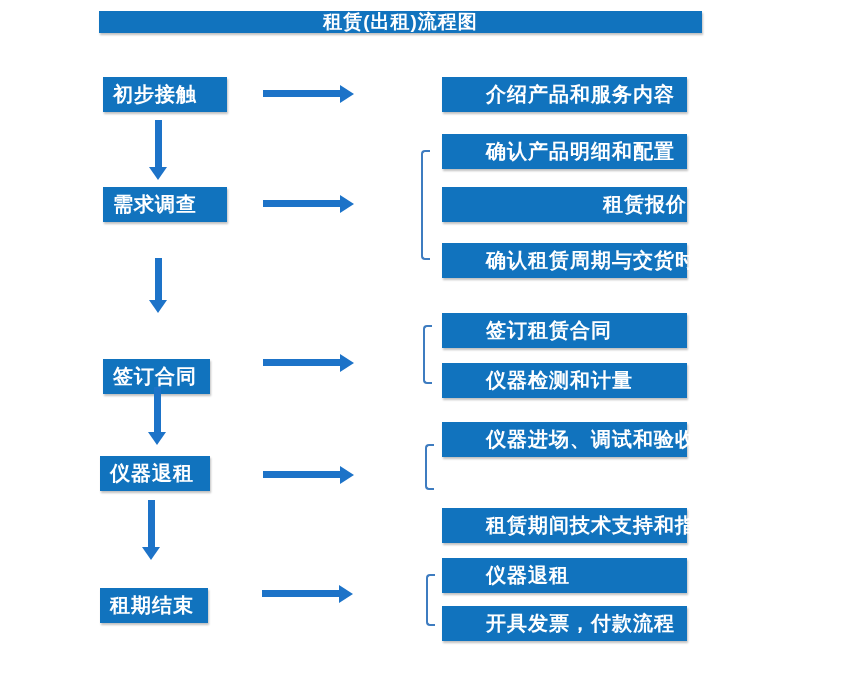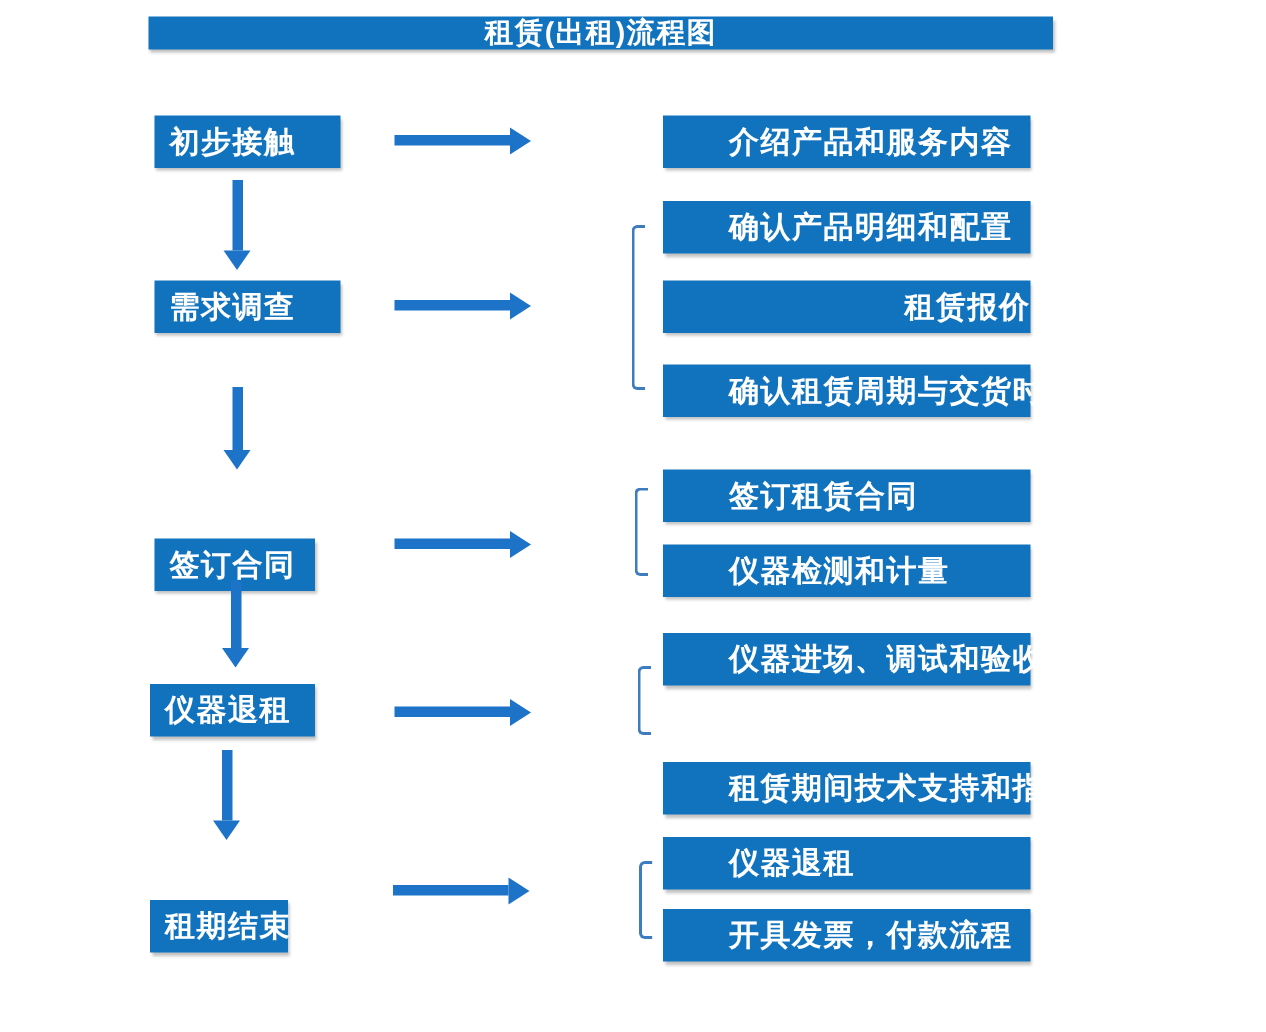--- a/index.html
+++ b/index.html
@@ -51,21 +51,21 @@
     box-sizing: border-box;
     box-shadow: 1px 2px 2px rgba(0,0,0,0.25);
     white-space: nowrap;
   }
 
   
   .s1 { left: 103px; top: 77px;  width: 124px; }
   .s2 { left: 103px; top: 187px; width: 124px; }
   .s3 { left: 103px; top: 345px; width: 107px; margin-top: 14px; }
   .s4 { left: 100px; top: 456px; width: 110px; }
-  .s5 { left: 100px; top: 600px; width: 92px; }
+  .s5 { left: 100px; top: 588px; width: 108px; }
 
   
   .detail { left: 442px; width: 245px; padding-left: 44px; }
   .d1  { top: 77px;  }
   .d2  { top: 134px; }
   .d3  { top: 187px; justify-content: flex-end; }
   .d4  { top: 243px; }
   .d5  { top: 313px; }
   .d6  { top: 363px; }
   .d7  { top: 422px; }

